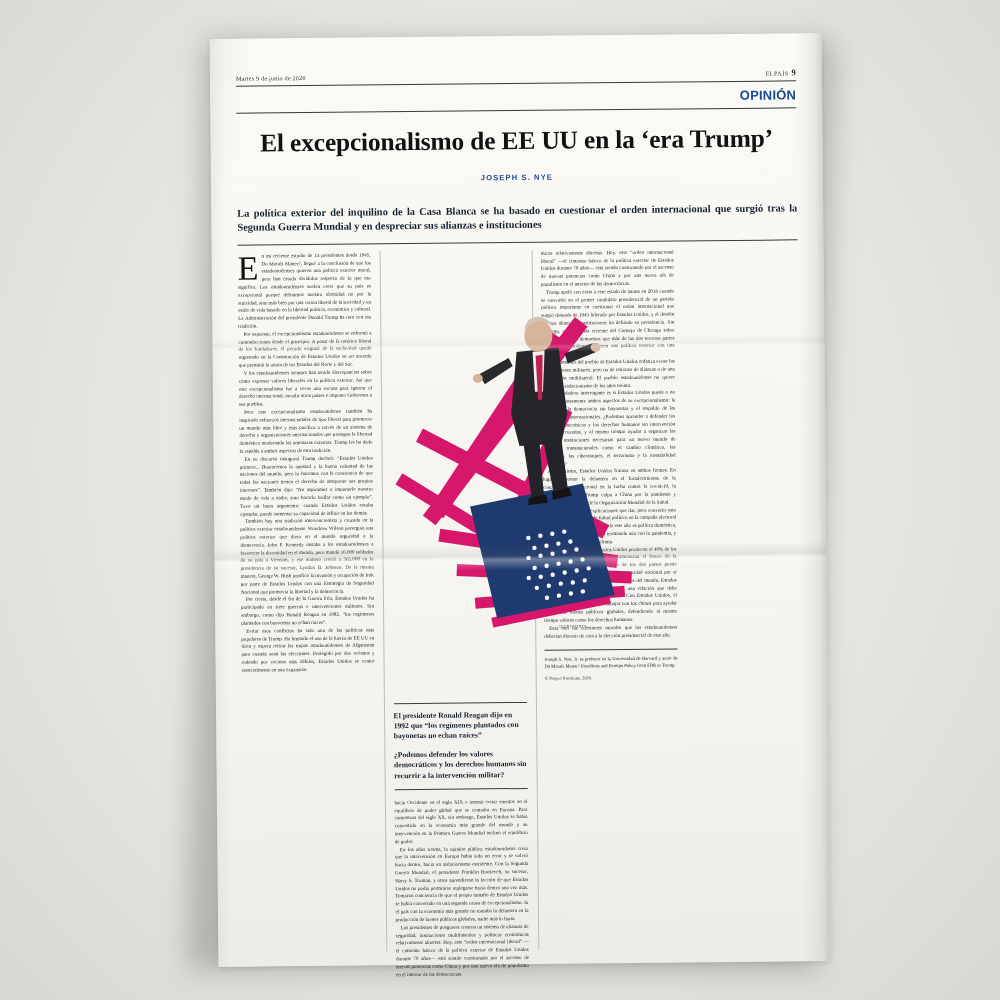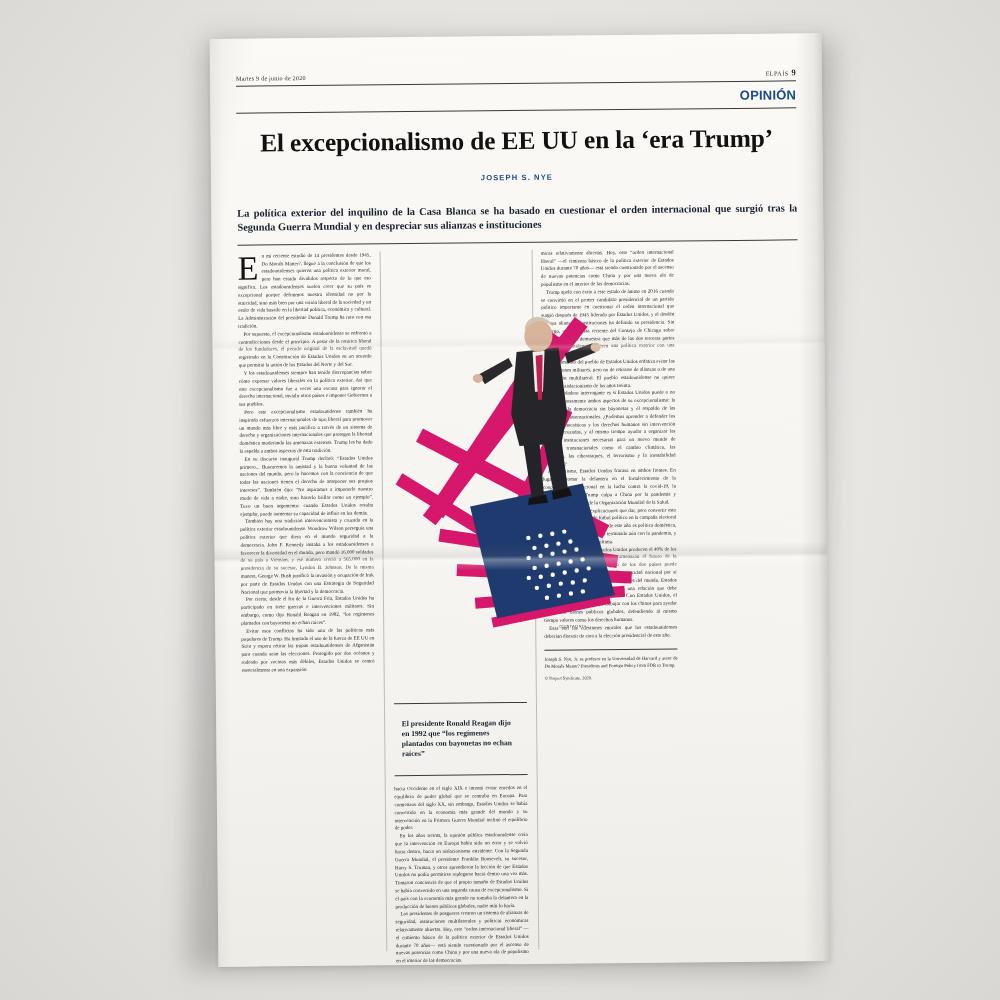--- a/index.html
+++ b/index.html
@@ -225,21 +225,21 @@
     border-bottom: 0.7px solid #3a3a3a;
     padding: 7px 0 8px 0;
     margin: 0 0 9px 0;
   }
   .pullquote {
     font-family: "Liberation Serif", serif;
     font-weight: bold;
     font-size: 7.6px;
     line-height: 1.34;
     color: #14202e;
-    margin: 8px;
+    margin: 0;
   }
   .pullquote.second { margin-top: 9px; }
 
   
   .bio {
     border-top: 0.7px solid #3a3a3a;
     margin-top: 10px;
     padding-top: 6px;
     font-family: "Liberation Serif", serif;
     font-size: 4.6px;
@@ -308,20 +308,21 @@
           <p class="body">Evitar esos conflictos ha sido una de las políticas más populares de Trump. Ha limitado el uso de la fuerza de EE UU en Siria y espera retirar las tropas estadounidenses de Afganistán para cuando sean las elecciones. Protegido por dos océanos y rodeado por vecinos más débiles, Estados Unidos se centró esencialmente en una expansión</p>
         </div>
 
         <div class="col-sep"></div>
 
         <div class="col">
           <div class="art-gap" style="height:452px"></div>
 
           <div class="pullquote-box">
             <p class="pullquote">El presidente Ronald Reagan dijo en 1992 que “los regímenes plantados con bayonetas no echan raíces”</p>
+            <p class="pullquote second">¿Podemos defender los valores democráticos y los derechos humanos sin recurrir a la intervención militar?</p>
           </div>
 
           <p class="body first">hacia Occidente en el siglo XIX e intentó evitar enredos en el equilibrio de poder global que se centraba en Europa. Para comienzos del siglo XX, sin embargo, Estados Unidos se había convertido en la economía más grande del mundo y su intervención en la Primera Guerra Mundial inclinó el equilibrio de poder.</p>
           <p class="body">En los años treinta, la opinión pública estadounidense creía que la intervención en Europa había sido un error y se volvió hacia dentro, hacia un aislacionismo estridente. Con la Segunda Guerra Mundial, el presidente Franklin Roosevelt, su sucesor, Harry S. Truman, y otros aprendieron la lección de que Estados Unidos no podía permitirse replegarse hacia dentro una vez más. Tomaron conciencia de que el propio tamaño de Estados Unidos se había convertido en una segunda causa de excepcionalismo. Si el país con la economía más grande no tomaba la delantera en la producción de bienes públicos globales, nadie más lo haría.</p>
           <p class="body">Los presidentes de posguerra crearon un sistema de alianzas de seguridad, instituciones multilaterales y políticas económicas relativamente abiertas. Hoy, este “orden internacional liberal” —el cimiento básico de la política exterior de Estados Unidos durante 70 años— está siendo cuestionado por el ascenso de nuevas potencias como China y por una nueva ola de populismo en el interior de las democracias.</p>
         </div>
 
         <div class="col-sep"></div>
 
         <div class="col">

